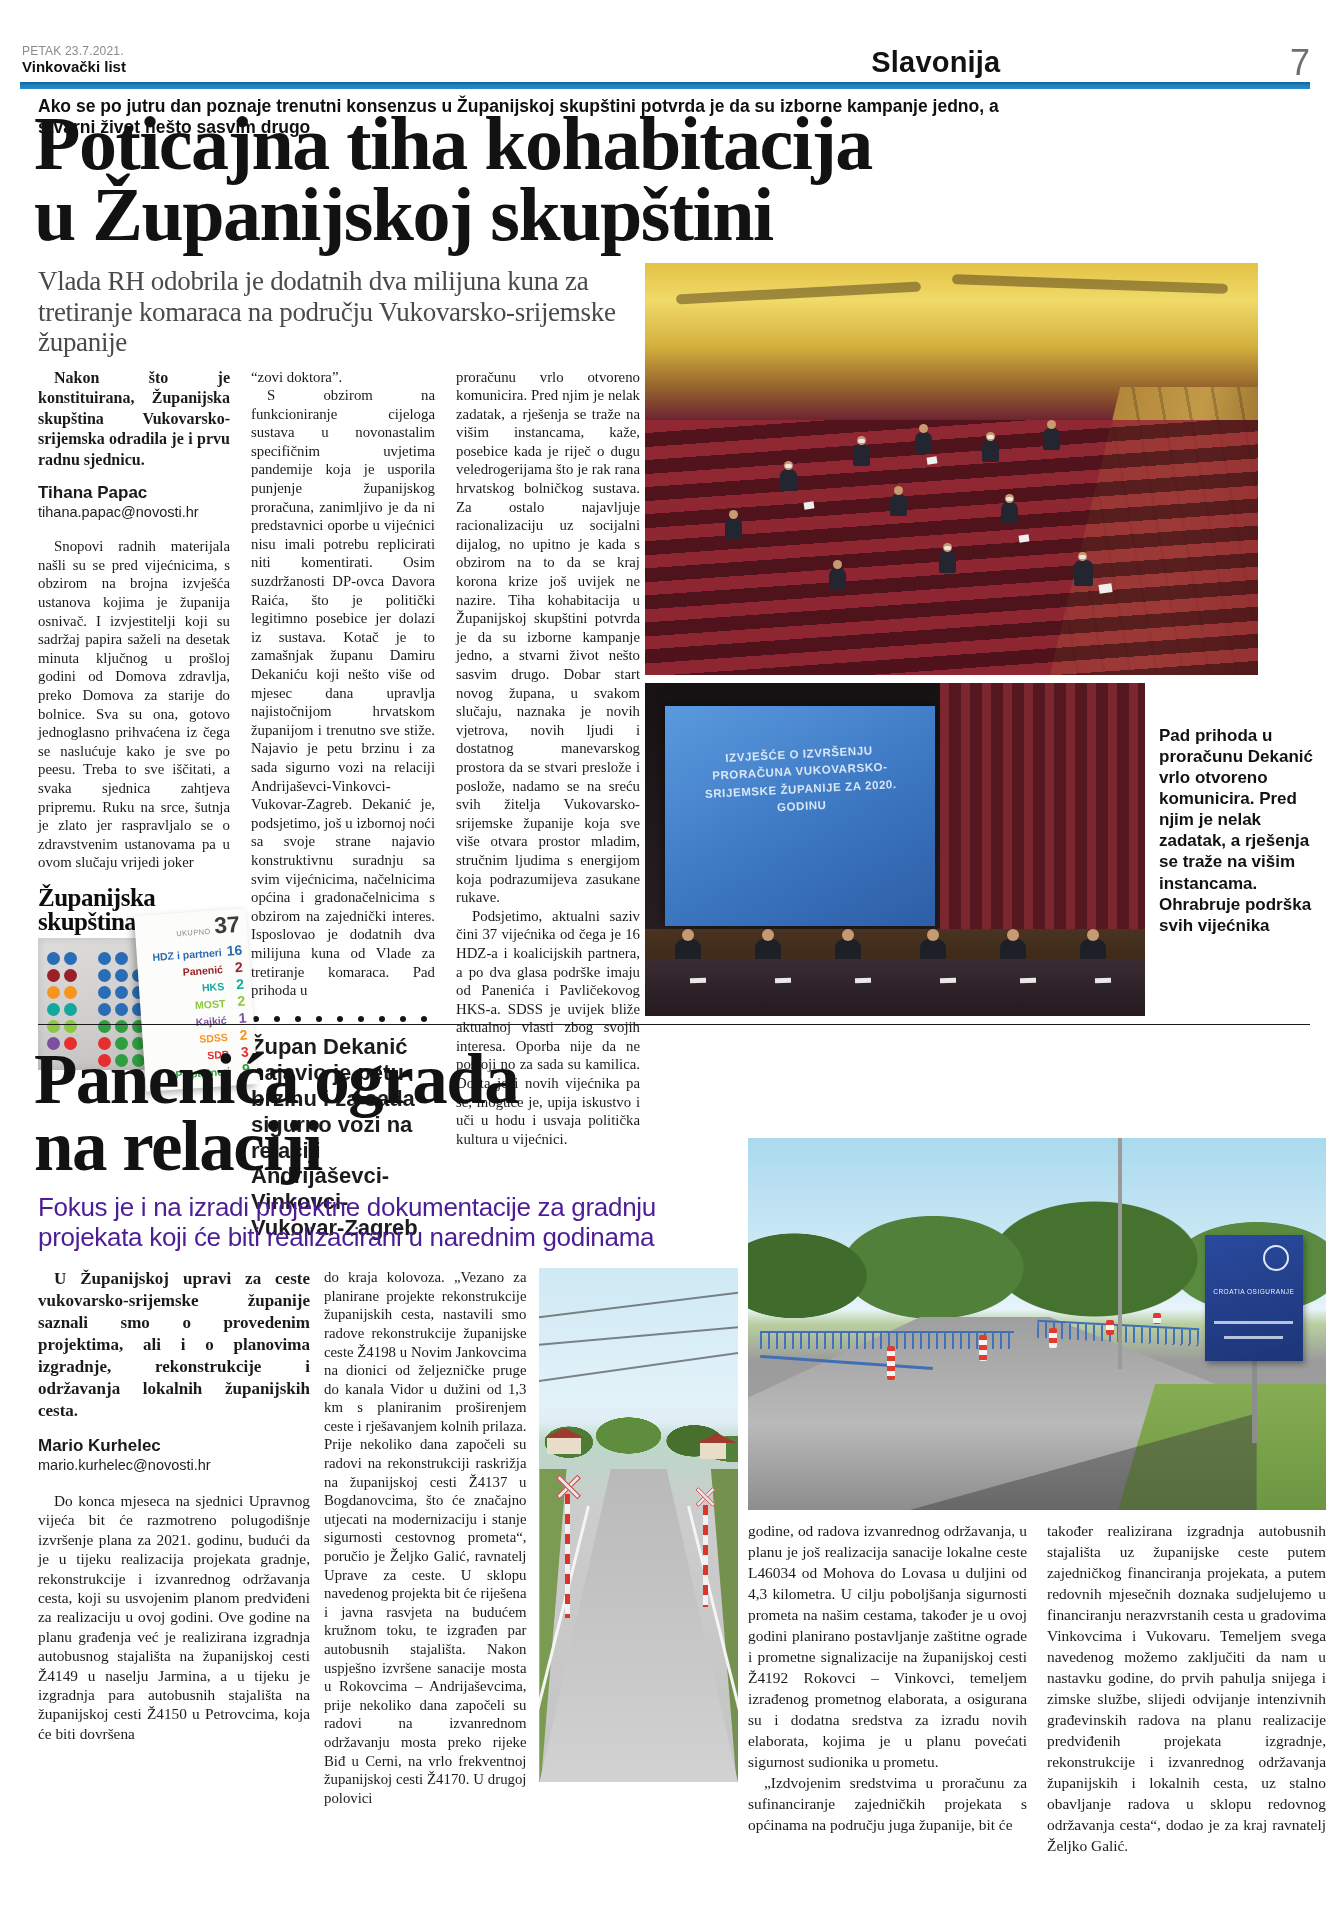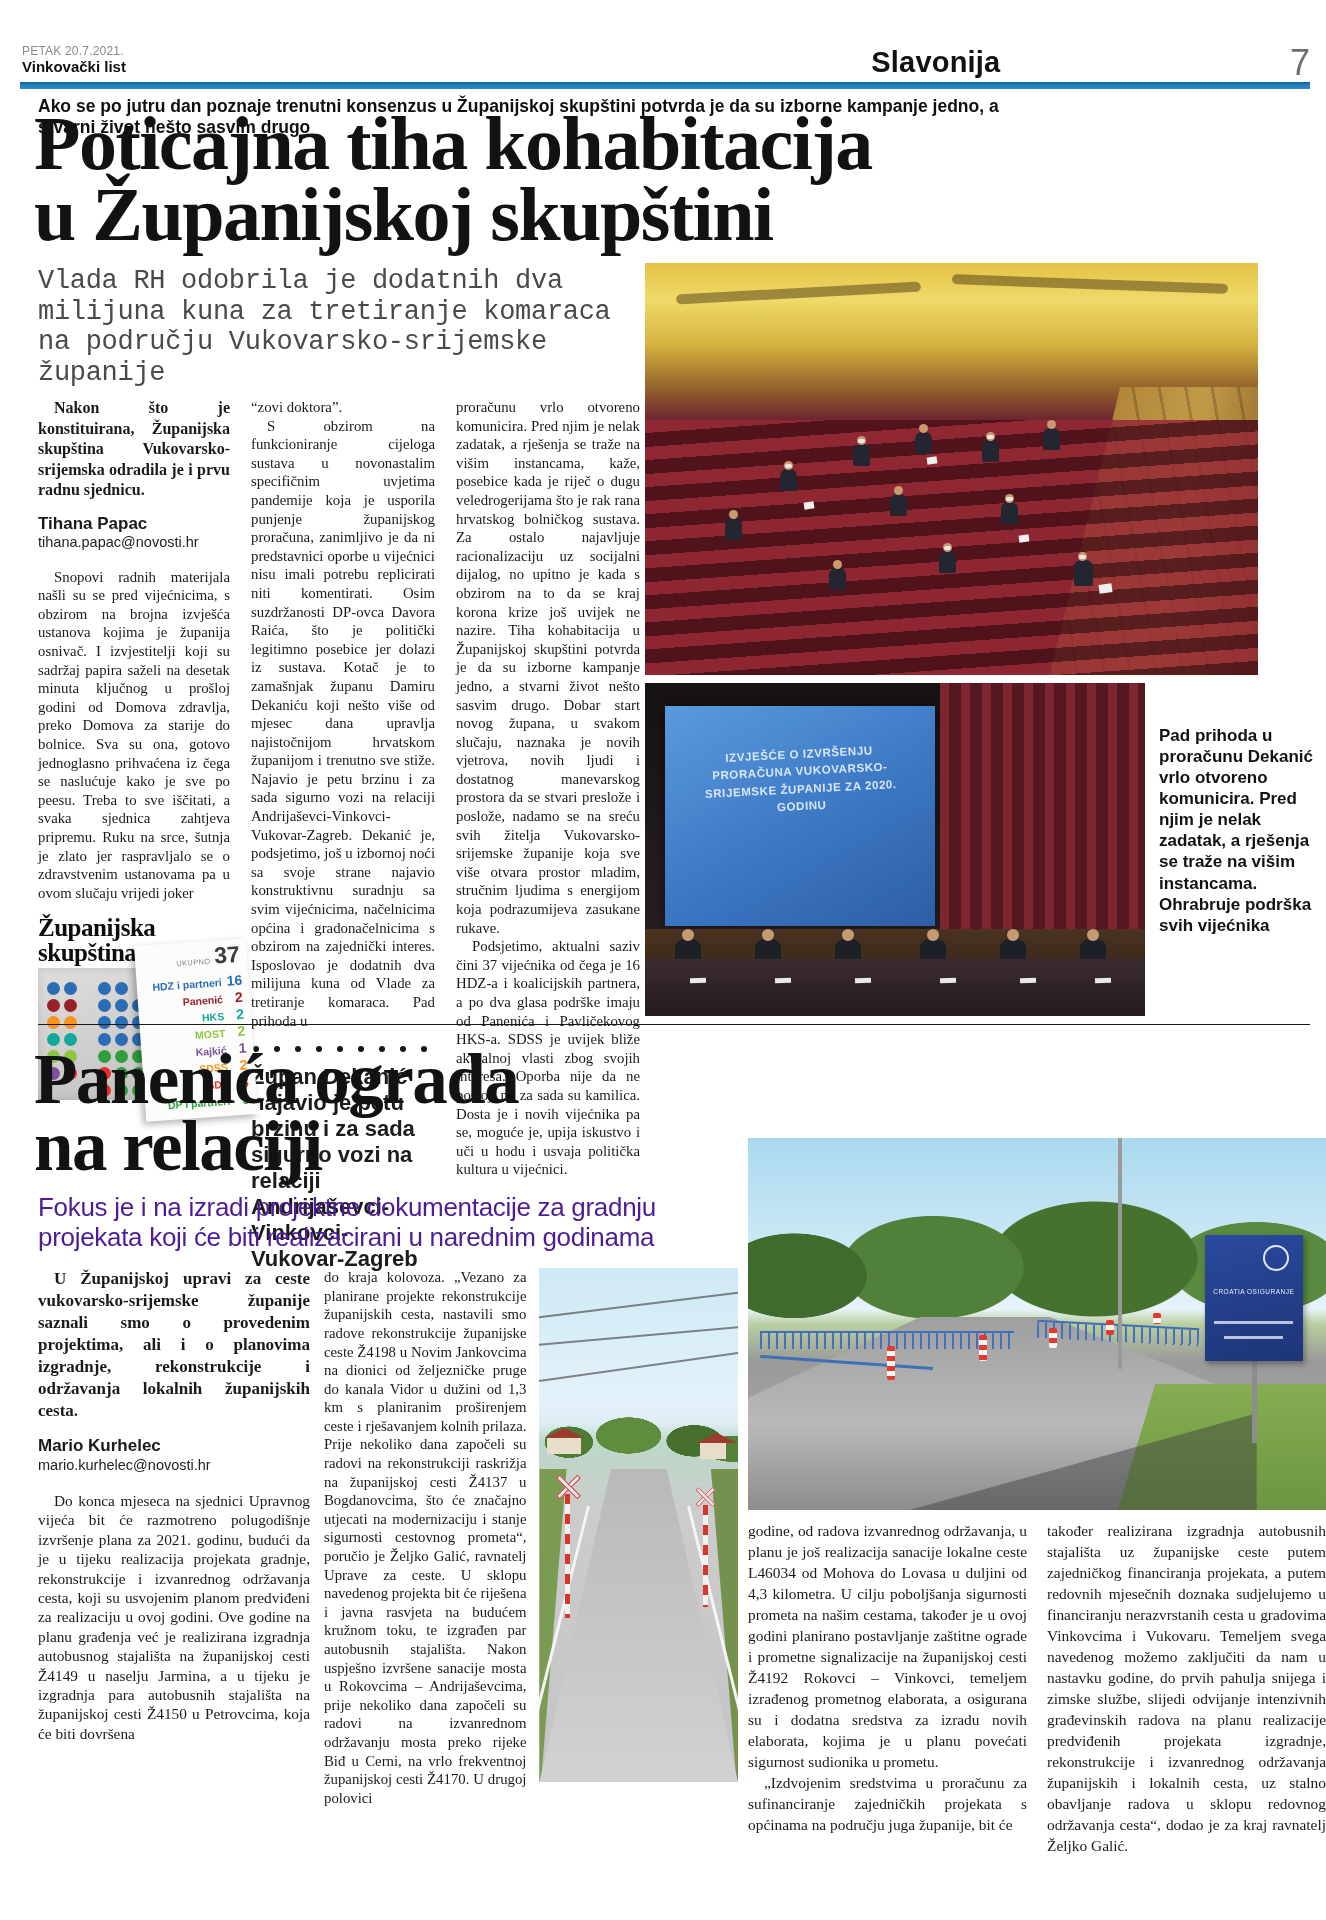--- a/index.html
+++ b/index.html
@@ -15,21 +15,21 @@
                font-size:29px;font-weight:bold;color:#121212;letter-spacing:.2px;text-align:right;}
   .hdr-page{position:absolute;right:0;top:-2px;font-family:"Liberation Sans",sans-serif;font-size:36px;color:#6f6f6f;font-weight:300;}
   .hdr-rule{position:absolute;left:20px;right:16px;top:82px;height:7px;background:linear-gradient(180deg,#135f97 0%,#1f7dba 40%,#2b8cc9 100%);}
 
   
   .kicker{position:absolute;left:38px;top:96px;width:1000px;font-family:"Liberation Sans",sans-serif;
           font-size:17.5px;font-weight:bold;color:#101010;}
   .headline1{position:absolute;left:34px;top:108px;font-weight:bold;font-size:76px;line-height:.94;
              letter-spacing:-1.5px;color:#121212;}
   .left-main{position:absolute;left:38px;top:266px;width:602px;}
-  .subhead{font-family:Liberation Mono, monospace;font-size:27px;color:#4a4a4a;line-height:1.13;letter-spacing:-.3px;margin-bottom:10px;}
+  .subhead{font-family:Liberation Serif, serif;font-size:27px;color:#4a4a4a;line-height:1.13;letter-spacing:-.3px;margin-bottom:10px;}
   .cols{display:flex;gap:21px;}
   .col{width:192px;font-size:14.8px;line-height:18.6px;text-align:justify;}
   .col p{margin:0 0 0 0;text-indent:16px;}
   .col p.noindent{text-indent:0;}
   .intro{font-weight:bold;font-size:16px;line-height:20.5px;margin-bottom:14px;text-align:justify;text-indent:16px;}
   .byline-name{font-family:"Liberation Sans",sans-serif;font-weight:bold;font-size:17px;margin-top:10px;}
   .byline-mail{font-family:"Liberation Sans",sans-serif;font-size:14.5px;color:#222;margin-bottom:16px;}
 
   
   .quote-dots{display:flex;gap:15px;margin:16px 2px 12px 2px;}
@@ -148,21 +148,21 @@
   .a2rcol{width:279px;font-size:15.4px;line-height:21px;text-align:justify;}
   .a2rcol p{margin:0;text-indent:16px;}
   .a2rcol p.noindent{text-indent:0;}
 </style>
 </head>
 <body>
 
 <div class="page">
 
   <div class="header">
-    <div class="hdr-date">PETAK 20.7.2021.</div>
+    <div class="hdr-date">PETAK 23.7.2021.</div>
     <div class="hdr-pub">Vinkovački list</div>
     <div class="hdr-section">Slavonija</div>
     <div class="hdr-page">7</div>
   </div>
   <div class="hdr-rule"></div>
 
   <div class="kicker">Ako se po jutru dan poznaje trenutni konsenzus u Županijskoj skupštini potvrda je da su izborne kampanje jedno, a stvarni život nešto sasvim drugo</div>
   <div class="headline1">
     <div>Poticajna tiha kohabitacija</div>
     <div>u Županijskoj skupštini</div>

